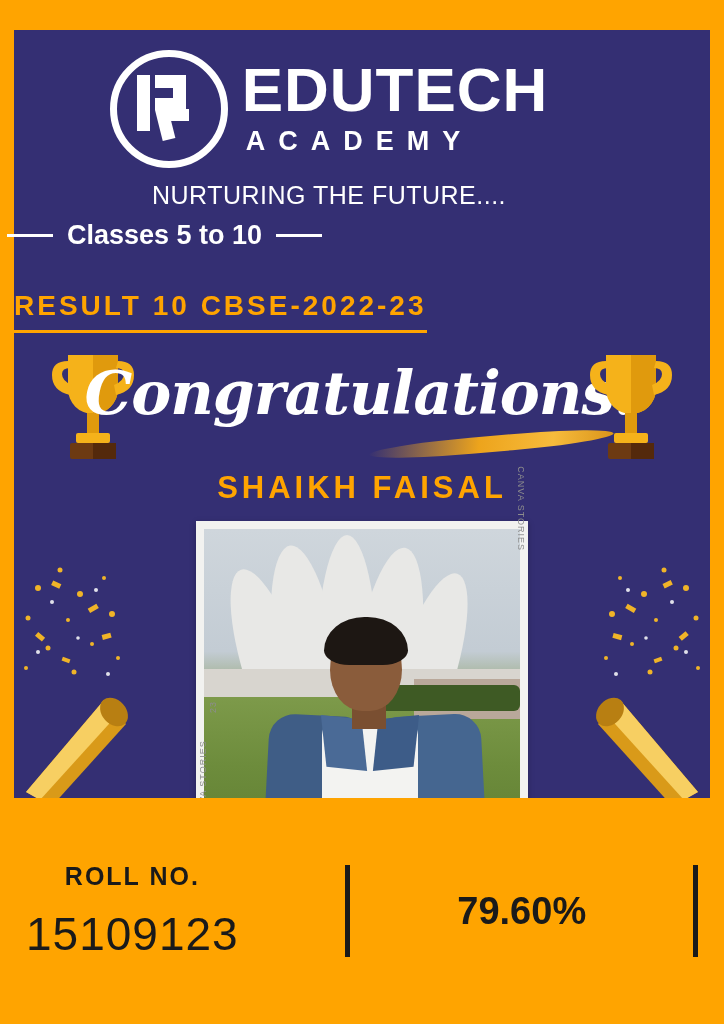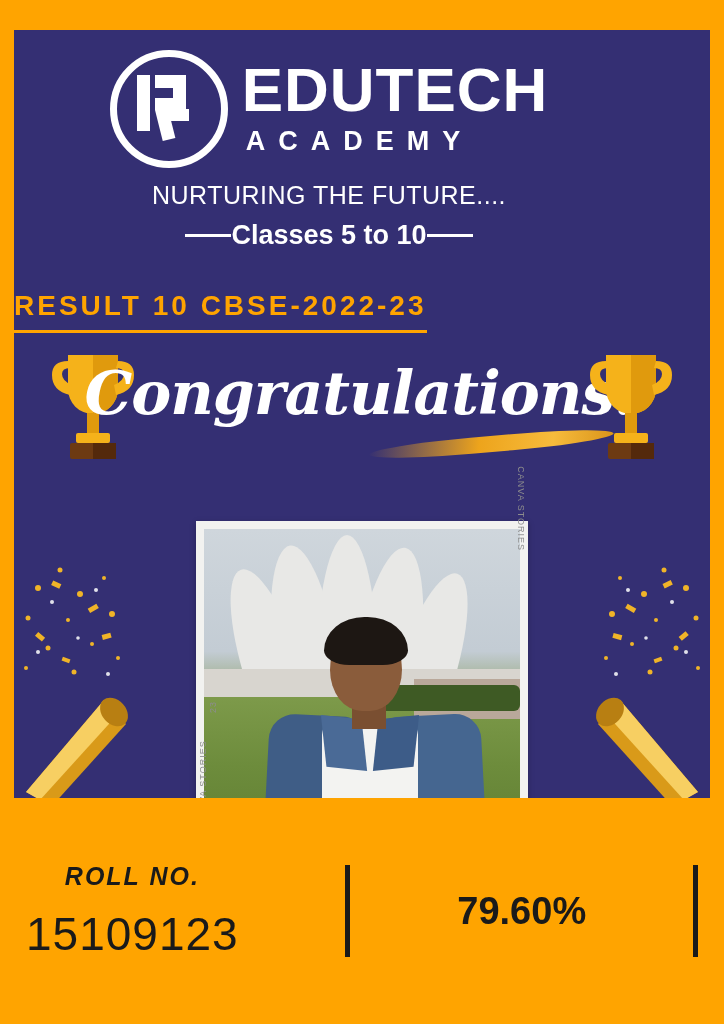--- a/index.html
+++ b/index.html
@@ -96,21 +96,21 @@
     margin-top: 13px;
     font-size: 25px;
     color: #ffffff;
     letter-spacing: 0.5px;
     font-family: "Liberation Sans", sans-serif;
   }
   .classes-row {
     margin-top: 10px;
     display: flex;
     align-items: center;
-    justify-content: center;
+    gap: 14px;
   }
   .classes-row .dash {
     display: inline-block;
     width: 46px;
     height: 3px;
     background: #ffffff;
   }
   .classes-text {
     font-size: 27px;
     font-weight: bold;
@@ -317,21 +317,20 @@
     justify-content: space-between;
     padding: 0 26px;
     box-sizing: border-box;
   }
   .info-block { text-align: center; color: #1a1a1a; }
   .roll-label {
     font-size: 25px;
     font-weight: bold;
     letter-spacing: 2px;
     margin-bottom: 16px;
-    font-style: italic;
   }
   .roll-value {
     font-size: 46px;
     font-weight: normal;
     letter-spacing: 1px;
   }
   .divider {
     width: 5px;
     height: 92px;
     background: #1a1a1a;
@@ -399,20 +398,21 @@
       <path d="M43 10 h25 v34 a25 25 0 0 1 -25 25 z" fill="#e09a0d"></path>
       <path d="M18 16 q-16 0 -16 14 q0 16 18 20 l2 -10 q-10 -4 -10 -11 q0 -6 8 -6 z" fill="#f5b21a"></path>
       <path d="M68 16 q16 0 16 14 q0 16 -18 20 l-2 -10 q10 -4 10 -11 q0 -6 -8 -6 z" fill="#f5b21a"></path>
       <rect x="37" y="68" width="12" height="22" fill="#e09a0d"></rect>
       <rect x="26" y="88" width="34" height="10" rx="2" fill="#f5b21a"></rect>
       <rect x="20" y="98" width="46" height="16" rx="2" fill="#6d3a12"></rect>
       <rect x="43" y="98" width="23" height="16" fill="#54290b"></rect>
     </svg>
   </div>
 
+  <div class="student-name">SHAIKH FAISAL</div>
 
   <svg class="popper left" viewBox="0 0 150 260">
     <g fill="#f0b428">
       <circle cx="30" cy="40" r="3"></circle>
         <circle cx="52" cy="22" r="2.5"></circle>
         <circle cx="72" cy="46" r="3"></circle>
       <circle cx="96" cy="30" r="2"></circle>
         <circle cx="20" cy="70" r="2.5"></circle>
         <circle cx="60" cy="72" r="2"></circle>
       <circle cx="104" cy="66" r="3"></circle>

